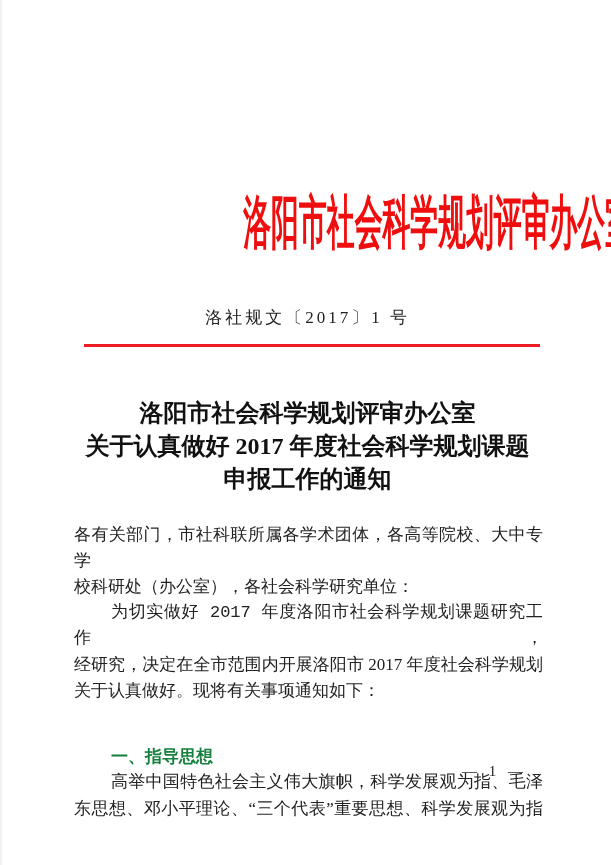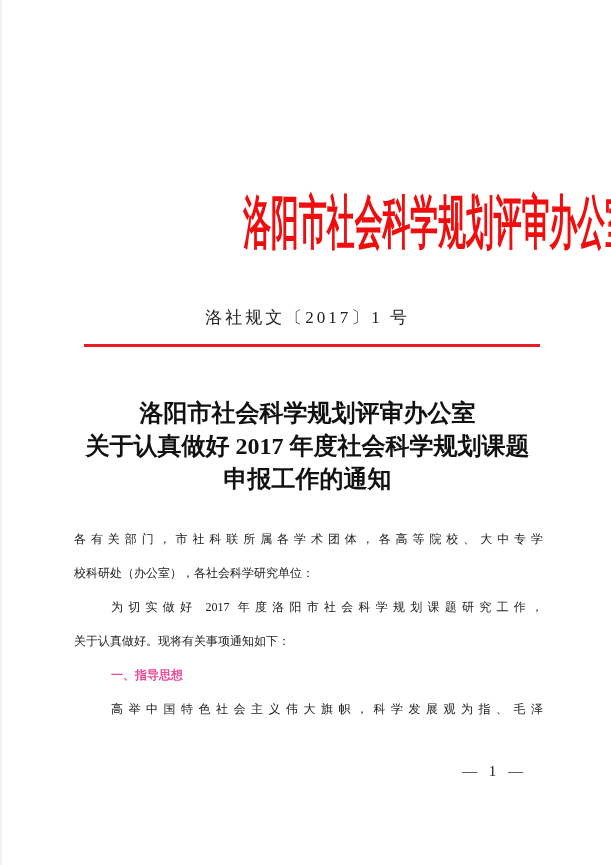--- a/index.html
+++ b/index.html
@@ -65,39 +65,41 @@
     font-size: 24px;
     line-height: 33px;
     color: #111111;
   }
   
   .body-block {
     position: absolute;
     top: 522px;
     left: 72px;
     width: 469px;
-    font-size: 12px;
-    line-height: 34px;
+    font-size: 17px;
+    line-height: 26px;
     color: #222222;
   }
   .body-line {
     white-space: nowrap;
   }
   .body-line.stretch {
     white-space: normal;
     text-align: justify;
     text-align-last: justify;
   }
   .body-line.indent {
     text-indent: 37px;
+    font-family: Liberation Mono, monospace;
   }
   .body-line.heading {
     font-family: "Liberation Sans", sans-serif;
     font-weight: bold;
-    color: #ec4899;
+    color: #15803d;
+    margin-top: 40px;
   }
   
   .page-number {
     position: absolute;
     top: 763px;
     right: 86px;
     font-size: 15px;
     letter-spacing: 4px;
     color: #222222;
   }
@@ -118,20 +120,22 @@
   <div class="title-block">
     <div>洛阳市社会科学规划评审办公室</div>
     <div>关于认真做好 2017 年度社会科学规划课题</div>
     <div>申报工作的通知</div>
   </div>
 
   <div class="body-block">
     <div class="body-line stretch">各有关部门，市社科联所属各学术团体，各高等院校、大中专学</div>
     <div class="body-line">校科研处（办公室），各社会科学研究单位：</div>
     <div class="body-line indent stretch">为切实做好 2017 年度洛阳市社会科学规划课题研究工作，</div>
+    <div class="body-line stretch">经研究，决定在全市范围内开展洛阳市 2017 年度社会科学规划</div>
     <div class="body-line">关于认真做好。现将有关事项通知如下：</div>
     <div class="body-line indent heading">一、指导思想</div>
     <div class="body-line indent stretch">高举中国特色社会主义伟大旗帜，科学发展观为指、毛泽</div>
+    <div class="body-line stretch">东思想、邓小平理论、“三个代表”重要思想、科学发展观为指</div>
   </div>
 
   <div class="page-number">— 1 —</div>
 
 </div>
 
 </body></html>

